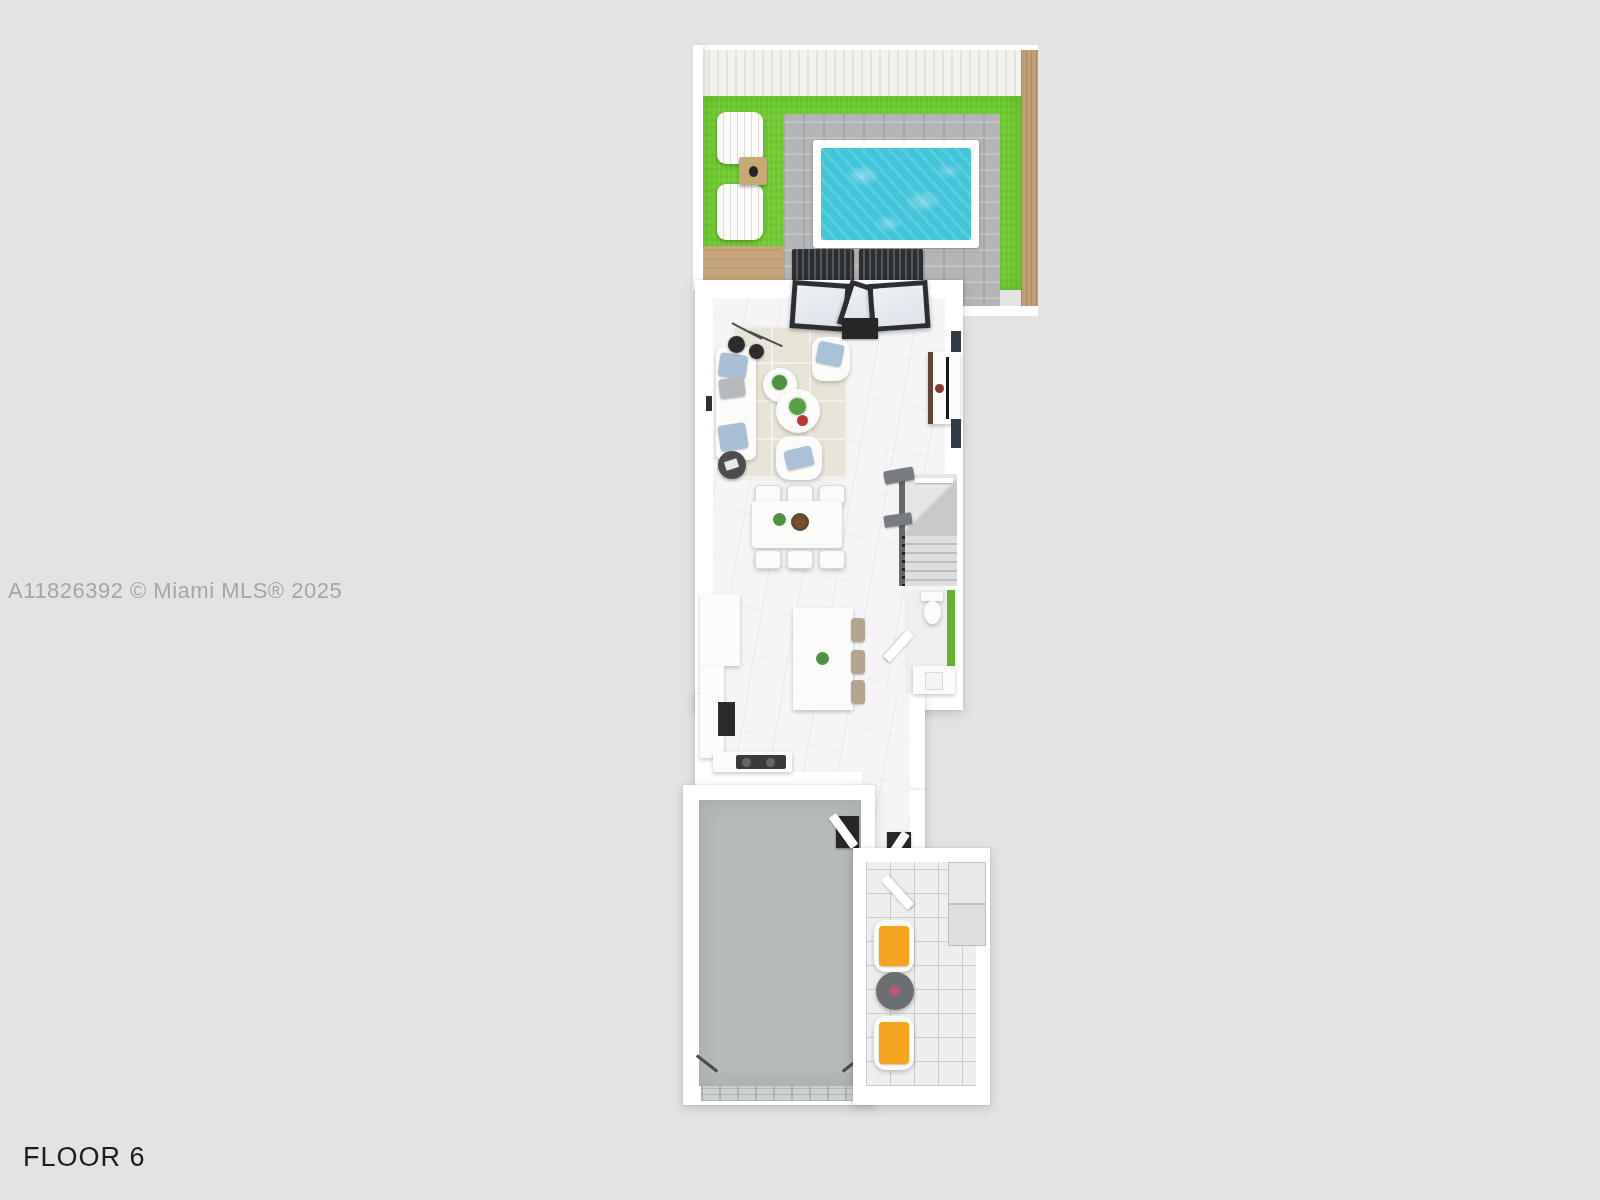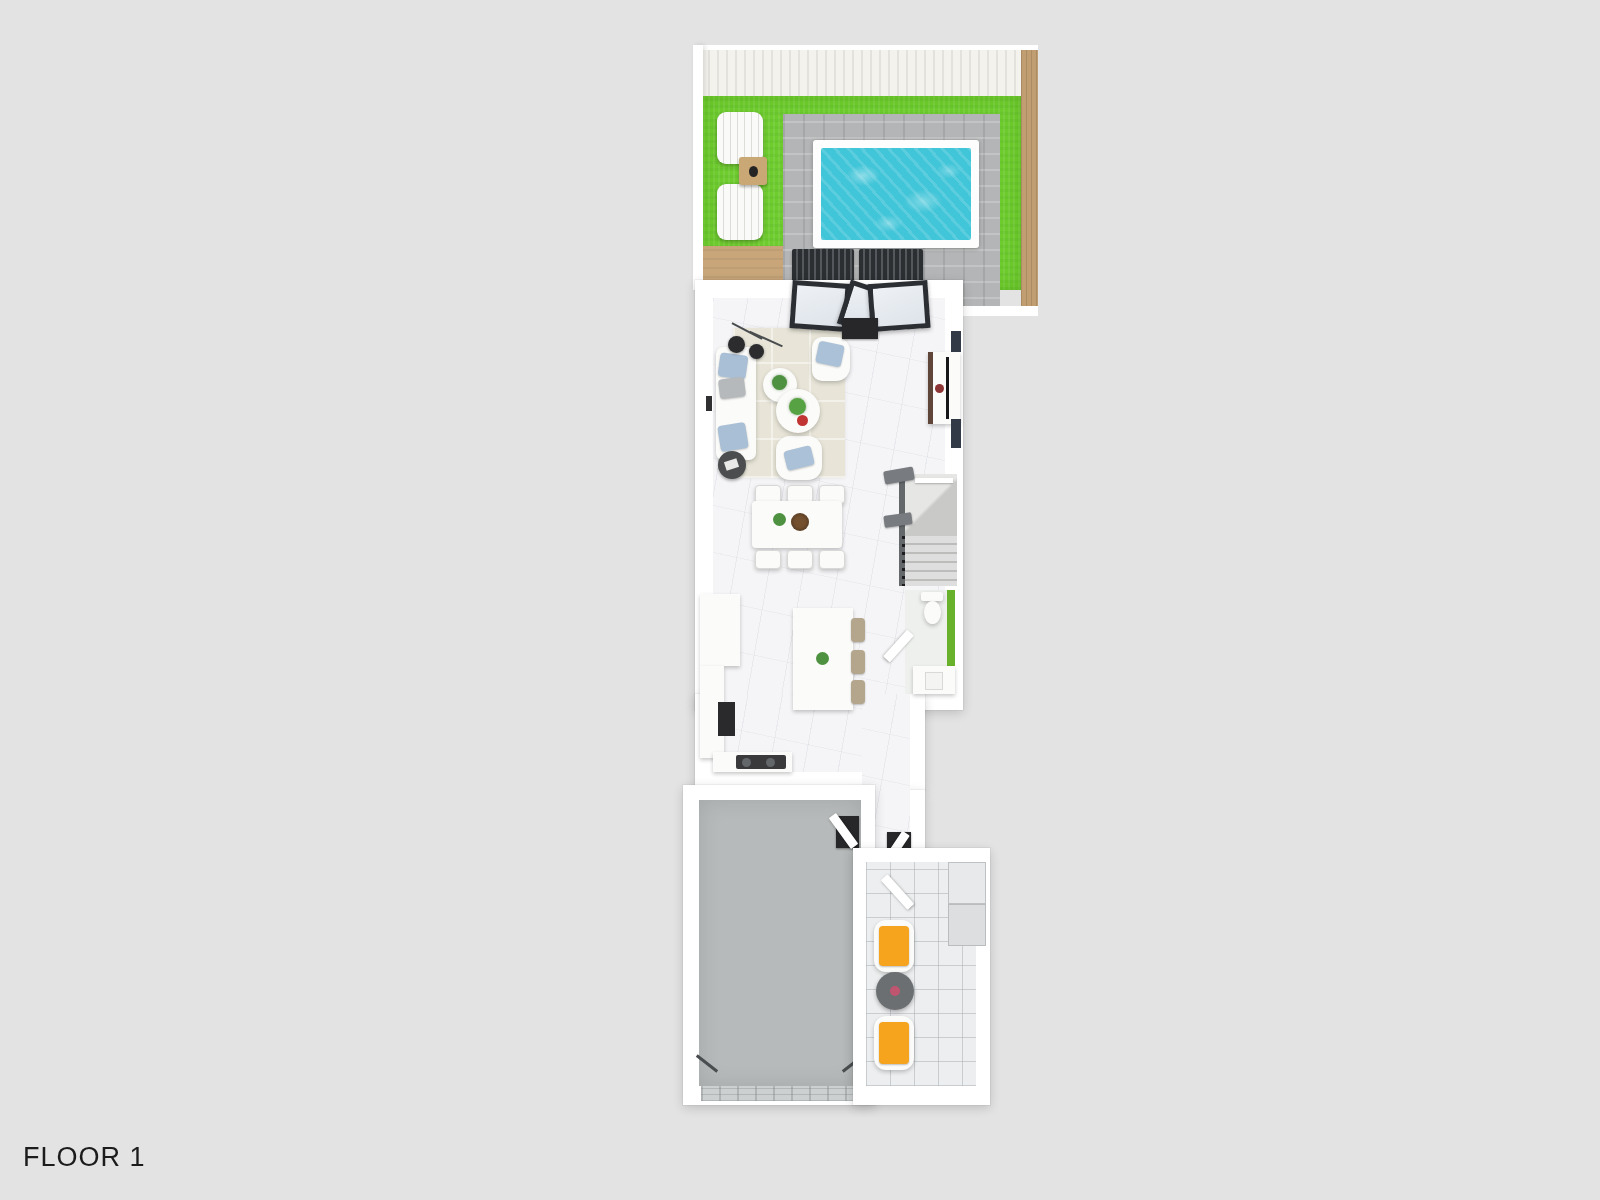--- a/index.html
+++ b/index.html
@@ -56,21 +56,22 @@
   .greenaccent{background:#68b22b;}
   .bathfloor{background:#eef0ee;}
   .cushion-orange{background:#f6a31d;border-radius:4px;box-shadow:0 1px 2px rgba(0,0,0,.25);}
   .darkline{background:#4a4d4f;}
 </style>
 </head>
 <body>
 
 <div class="canvas">
 
-  <div class="a floorlabel">FLOOR 1</div>
+  <div class="a watermark">A11826392 © Miami MLS® 2025</div>
+  <div class="a floorlabel">FLOOR 6</div>
 
   <div class="a wallflat" style="left:693px;top:45px;width:345px;height:8px;"></div>
   <div class="a deck" style="left:701px;top:50px;width:337px;height:46px;"></div>
   <div class="a wallflat" style="left:693px;top:45px;width:10px;height:245px;box-shadow:2px 0 5px rgba(0,0,0,.12);"></div>
   <div class="a grass" style="left:703px;top:96px;width:318px;height:194px;"></div>
   <div class="a fence" style="left:1021px;top:50px;width:17px;height:264px;"></div>
   <div class="a sand" style="left:703px;top:246px;width:80px;height:68px;"></div>
   <div class="a paver" style="left:783px;top:114px;width:217px;height:201px;"></div>
   <div class="a wallflat" style="left:963px;top:306px;width:75px;height:10px;"></div>
 

